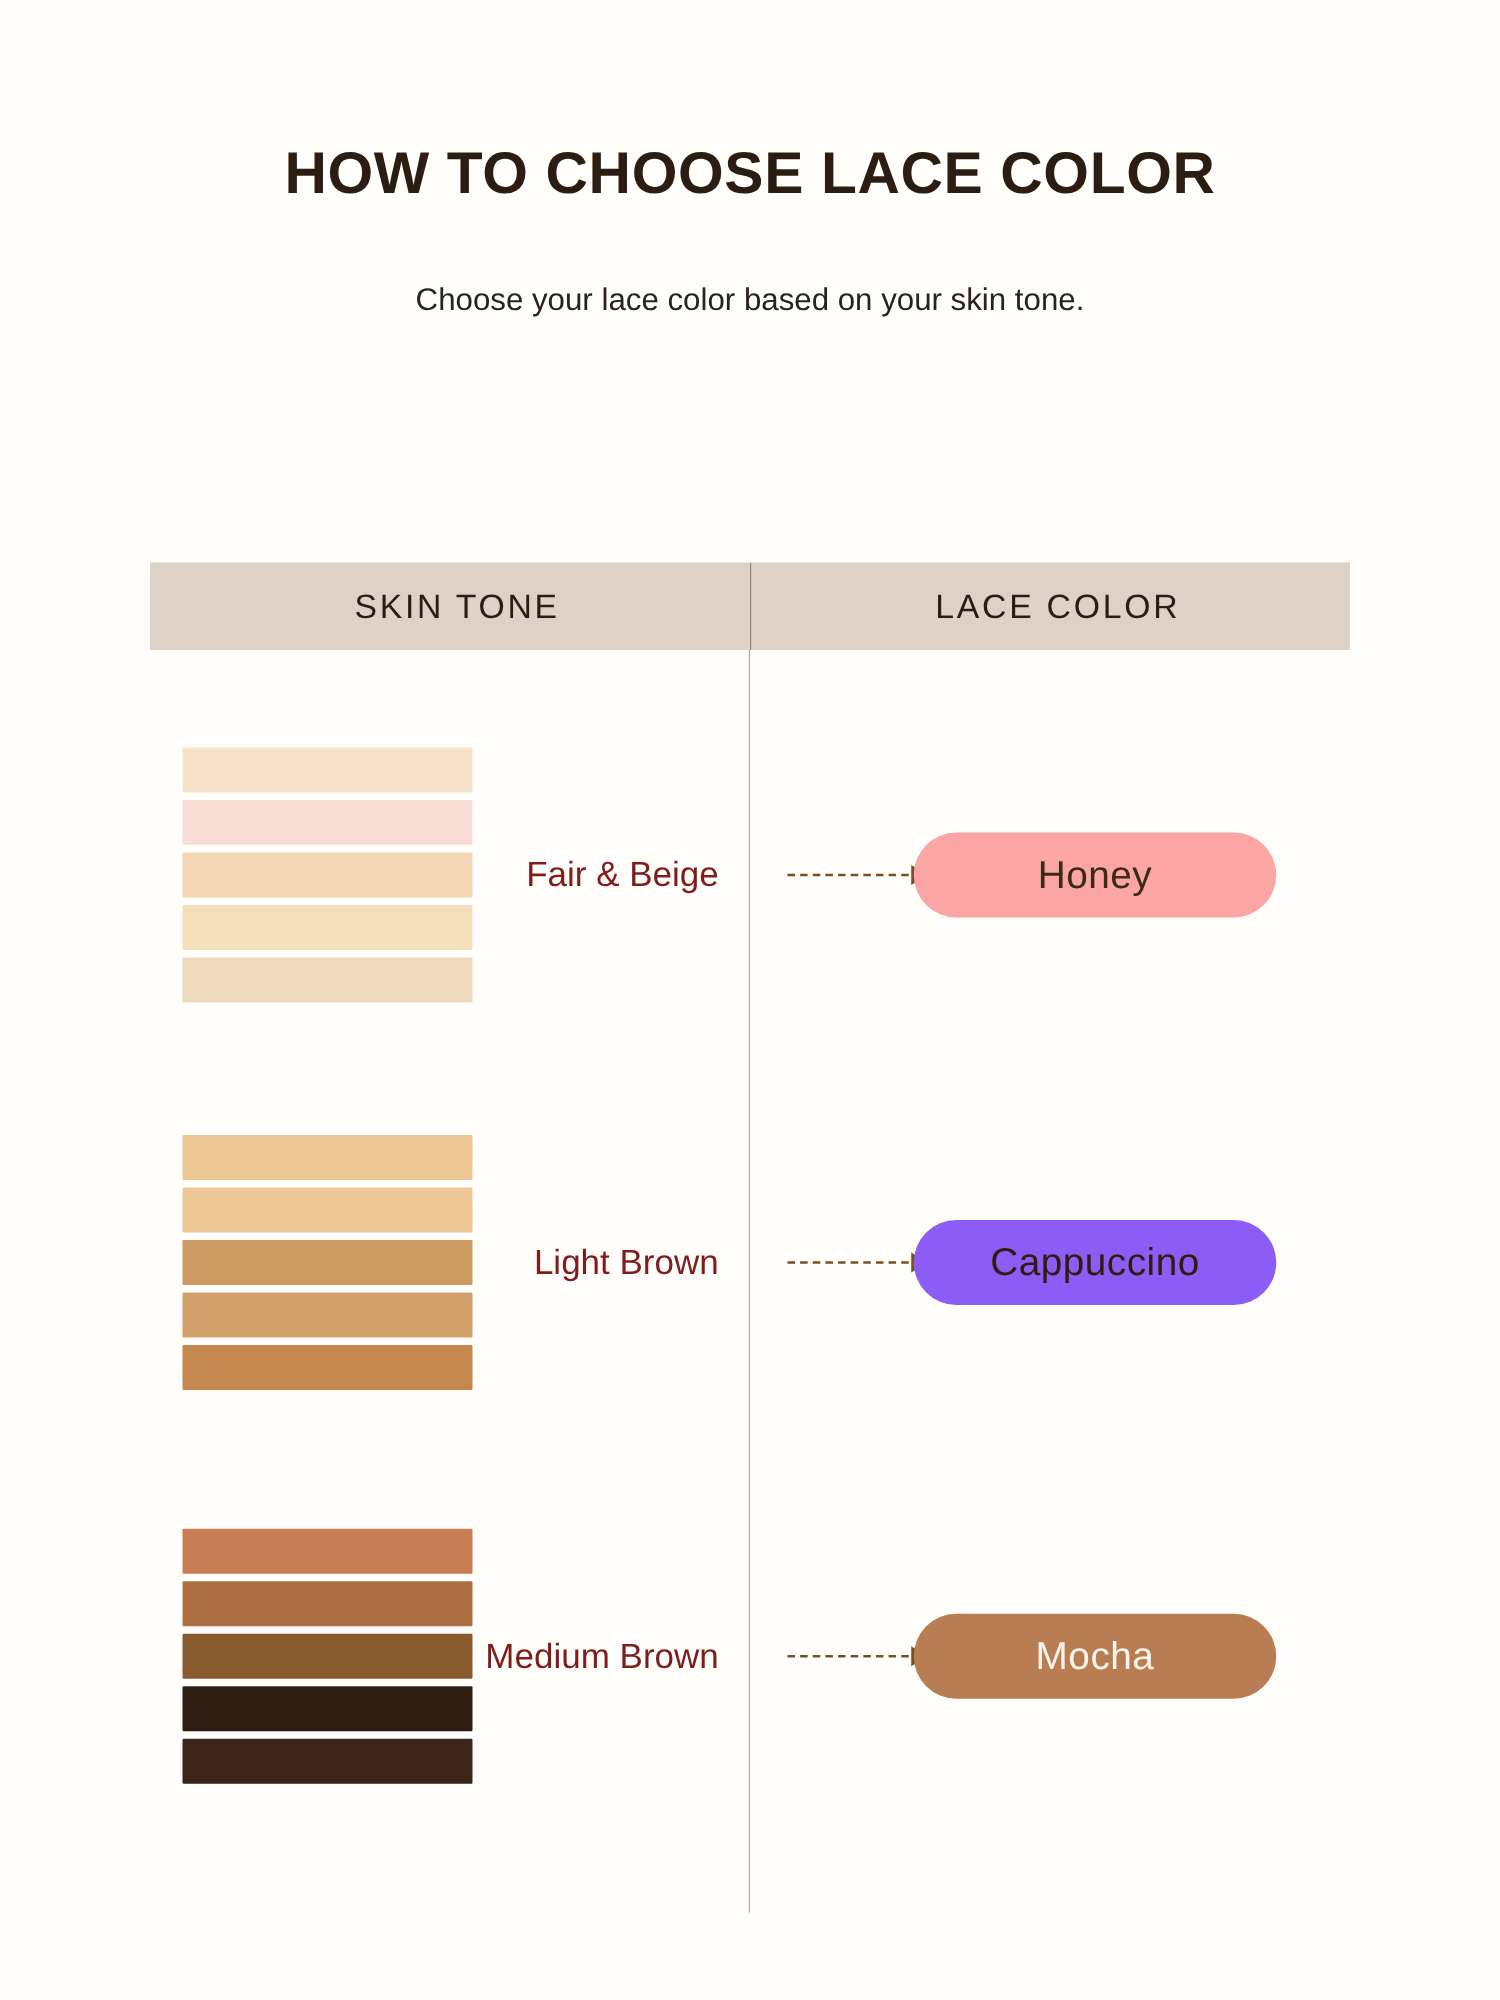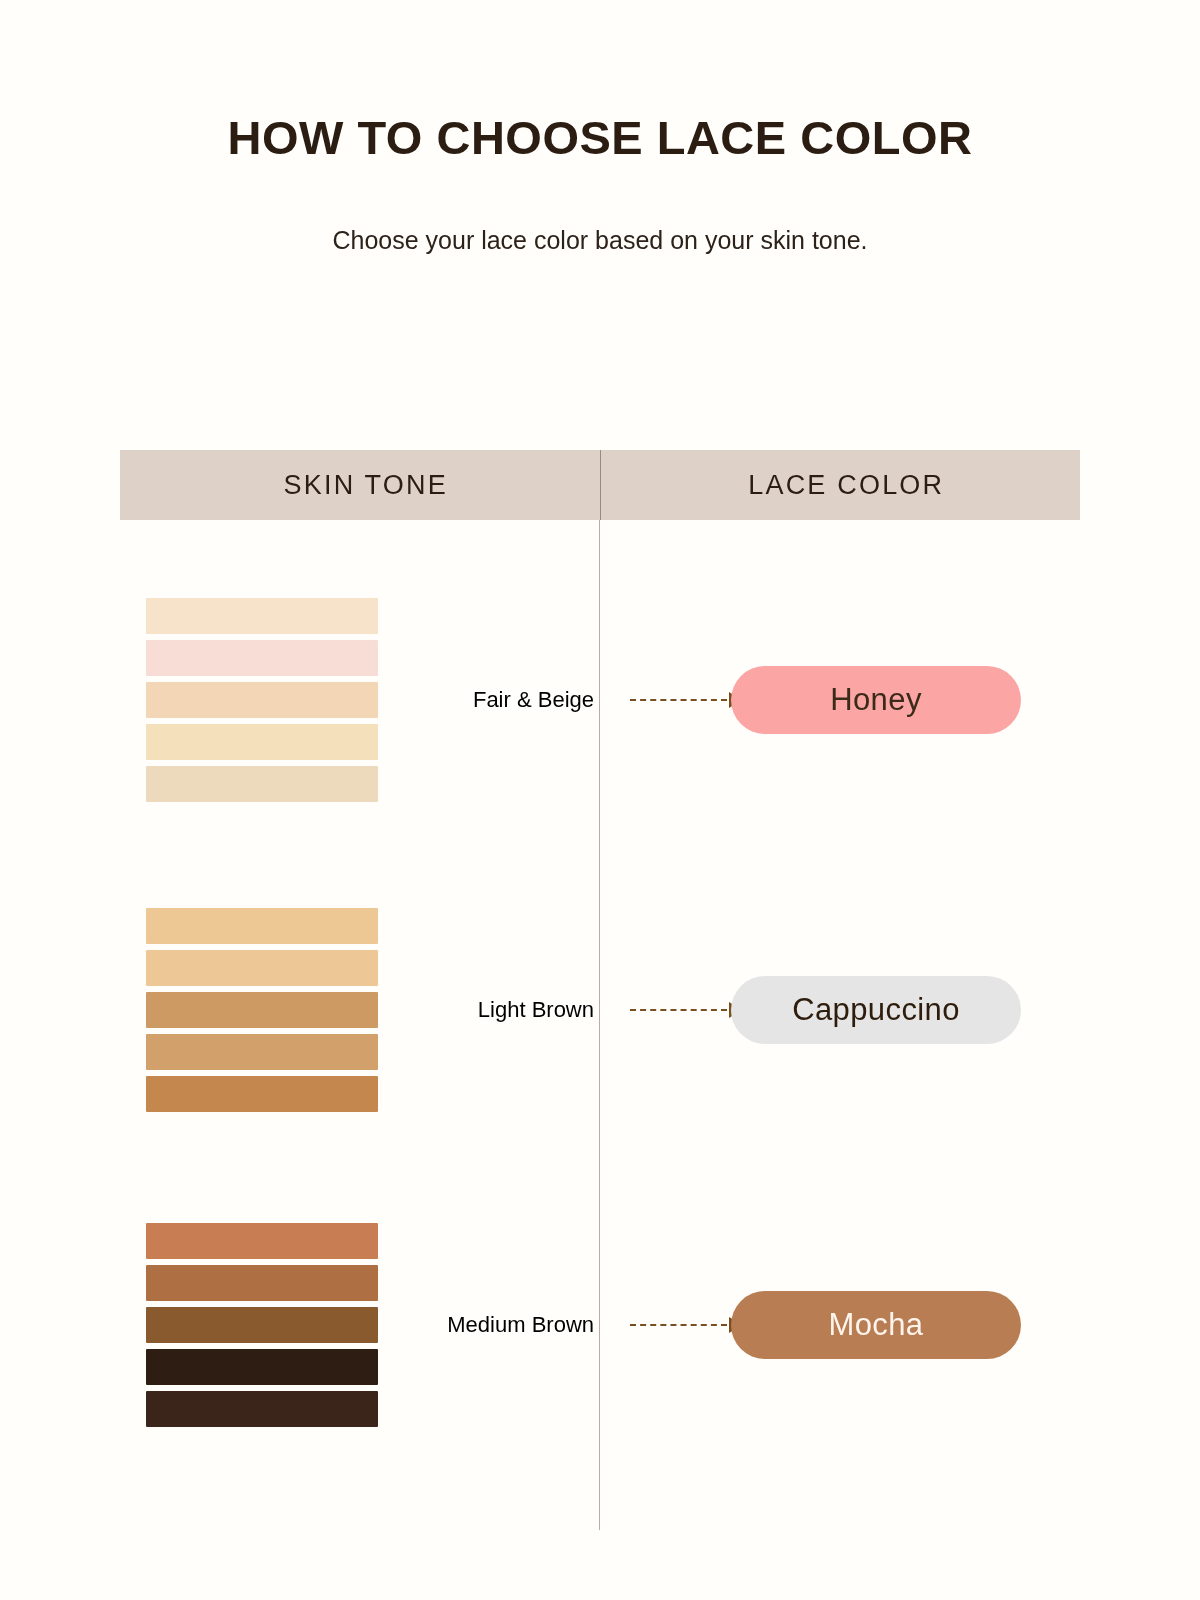--- a/index.html
+++ b/index.html
@@ -114,25 +114,25 @@
     gap: 6px;
   }
   .swatch {
     height: 36px;
     width: 100%;
     border-radius: 1px;
   }
 
   .tone-label {
     position: absolute;
-    right: 486px;
-    top: 50%;
-    transform: translateY(-50%);
-    font-size: 22px;
-    color: #000000;
+    right: 505px;
+    top: 50%;
+    transform: translateY(-50%);
+    font-size: 28px;
+    color: #7f1d1d;
     white-space: nowrap;
   }
 
   
   .arrow {
     position: absolute;
     left: 510px;
     top: 50%;
     transform: translateY(-50%);
     width: 112px;
@@ -210,21 +210,21 @@
       <div class="swatch" style="background:#edc896"></div>
       <div class="swatch" style="background:#cd9a63"></div>
       <div class="swatch" style="background:#d2a06a"></div>
       <div class="swatch" style="background:#c4884f"></div>
     </div>
     <div class="tone-label">Light Brown</div>
     <div class="arrow">
       <span class="dash"></span>
         <span class="head"></span>
     </div>
-    <div class="pill" style="background:#e5e5e5;color:#2e1d0c">
+    <div class="pill" style="background:#8b5cf6;color:#2e1d0c">
       <span>Cappuccino</span>
     </div>
   </div>
 
   <div class="row row-3">
     <div class="swatch-stack">
       <div class="swatch" style="background:#c87d53"></div>
       <div class="swatch" style="background:#ae7043"></div>
       <div class="swatch" style="background:#8a5a2f"></div>
       <div class="swatch" style="background:#2e1d12"></div>

